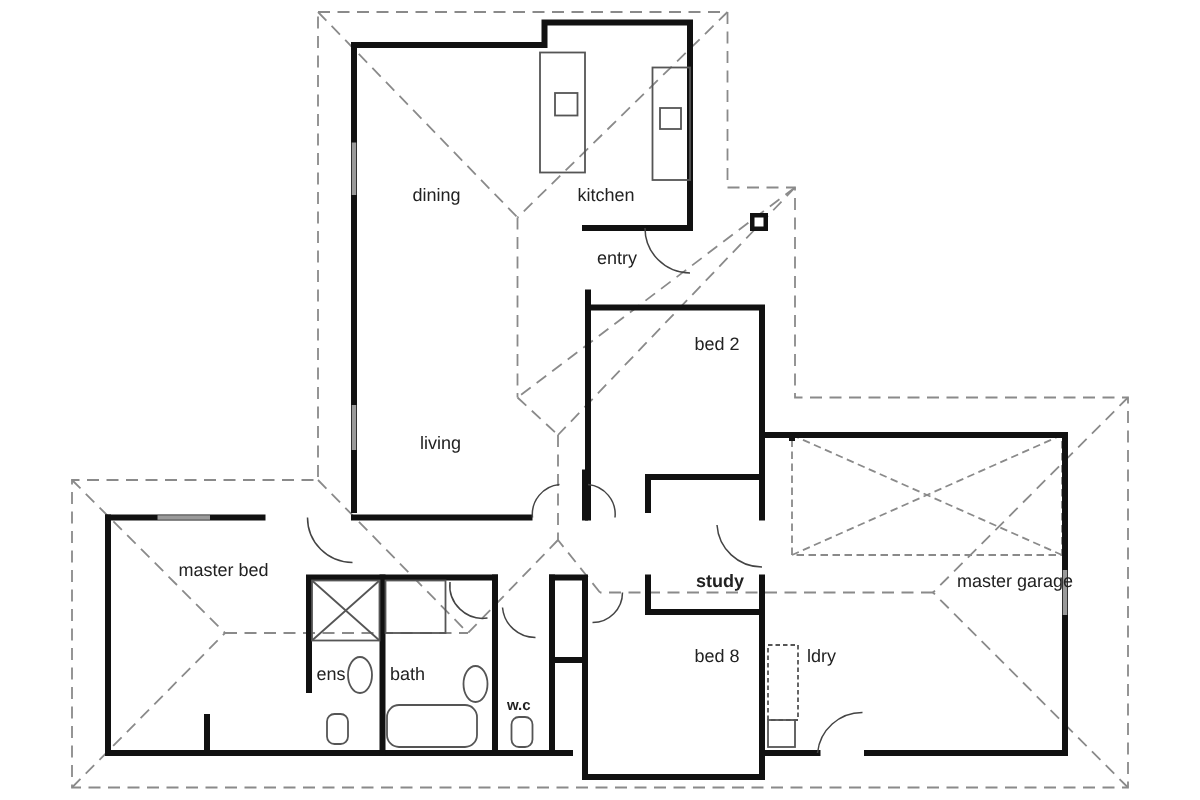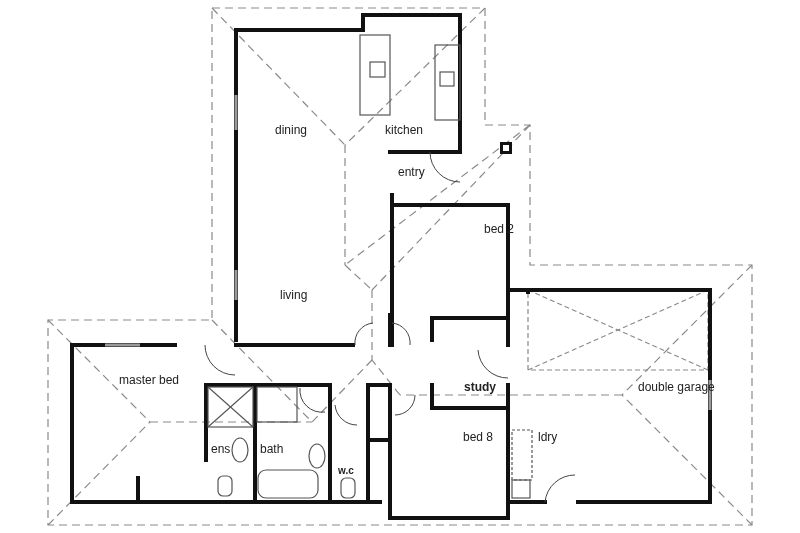--- a/index.html
+++ b/index.html
@@ -112,23 +112,23 @@
     <rect class="fix" x="512" y="430" width="20" height="50" style="stroke-dasharray:3 2;"></rect>
     <rect class="fix" x="512" y="480" width="18" height="18"></rect>
     <rect x="500" y="142" width="12" height="12" fill="#111"></rect>
     <rect x="503" y="145" width="6" height="6" fill="#fff"></rect>
   </g>
 </svg>
 
   <span class="label" style="left:275px; top:123px;">dining</span>
   <span class="label" style="left:385px; top:123px;">kitchen</span>
   <span class="label" style="left:398px; top:165px;">entry</span>
-  <span class="label" style="left:484px; top:222px;text-align:right;">bed 2</span>
+  <span class="label" style="left:463px; top:222px;text-align:right;">bed 2</span>
   <span class="label" style="left:280px; top:288px;">living</span>
   <span class="label" style="left:119px; top:373px;">master bed</span>
   <span class="label" style="left:464px; top:380px;font-weight:bold;">study</span>
-  <span class="label" style="left:638px; top:380px;">double garage</span>
+  <span class="label" style="left:638px; top:380px;">master garage</span>
   <span class="label" style="left:211px; top:442px;">ens</span>
   <span class="label" style="left:260px; top:442px;">bath</span>
   <span class="label" style="left:463px; top:430px;">bed 8</span>
   <span class="label" style="left:538px; top:430px;">ldry</span>
   <span class="label small" style="left:338px; top:465px;">w.c</span>
 </div>
 
 </body></html>

